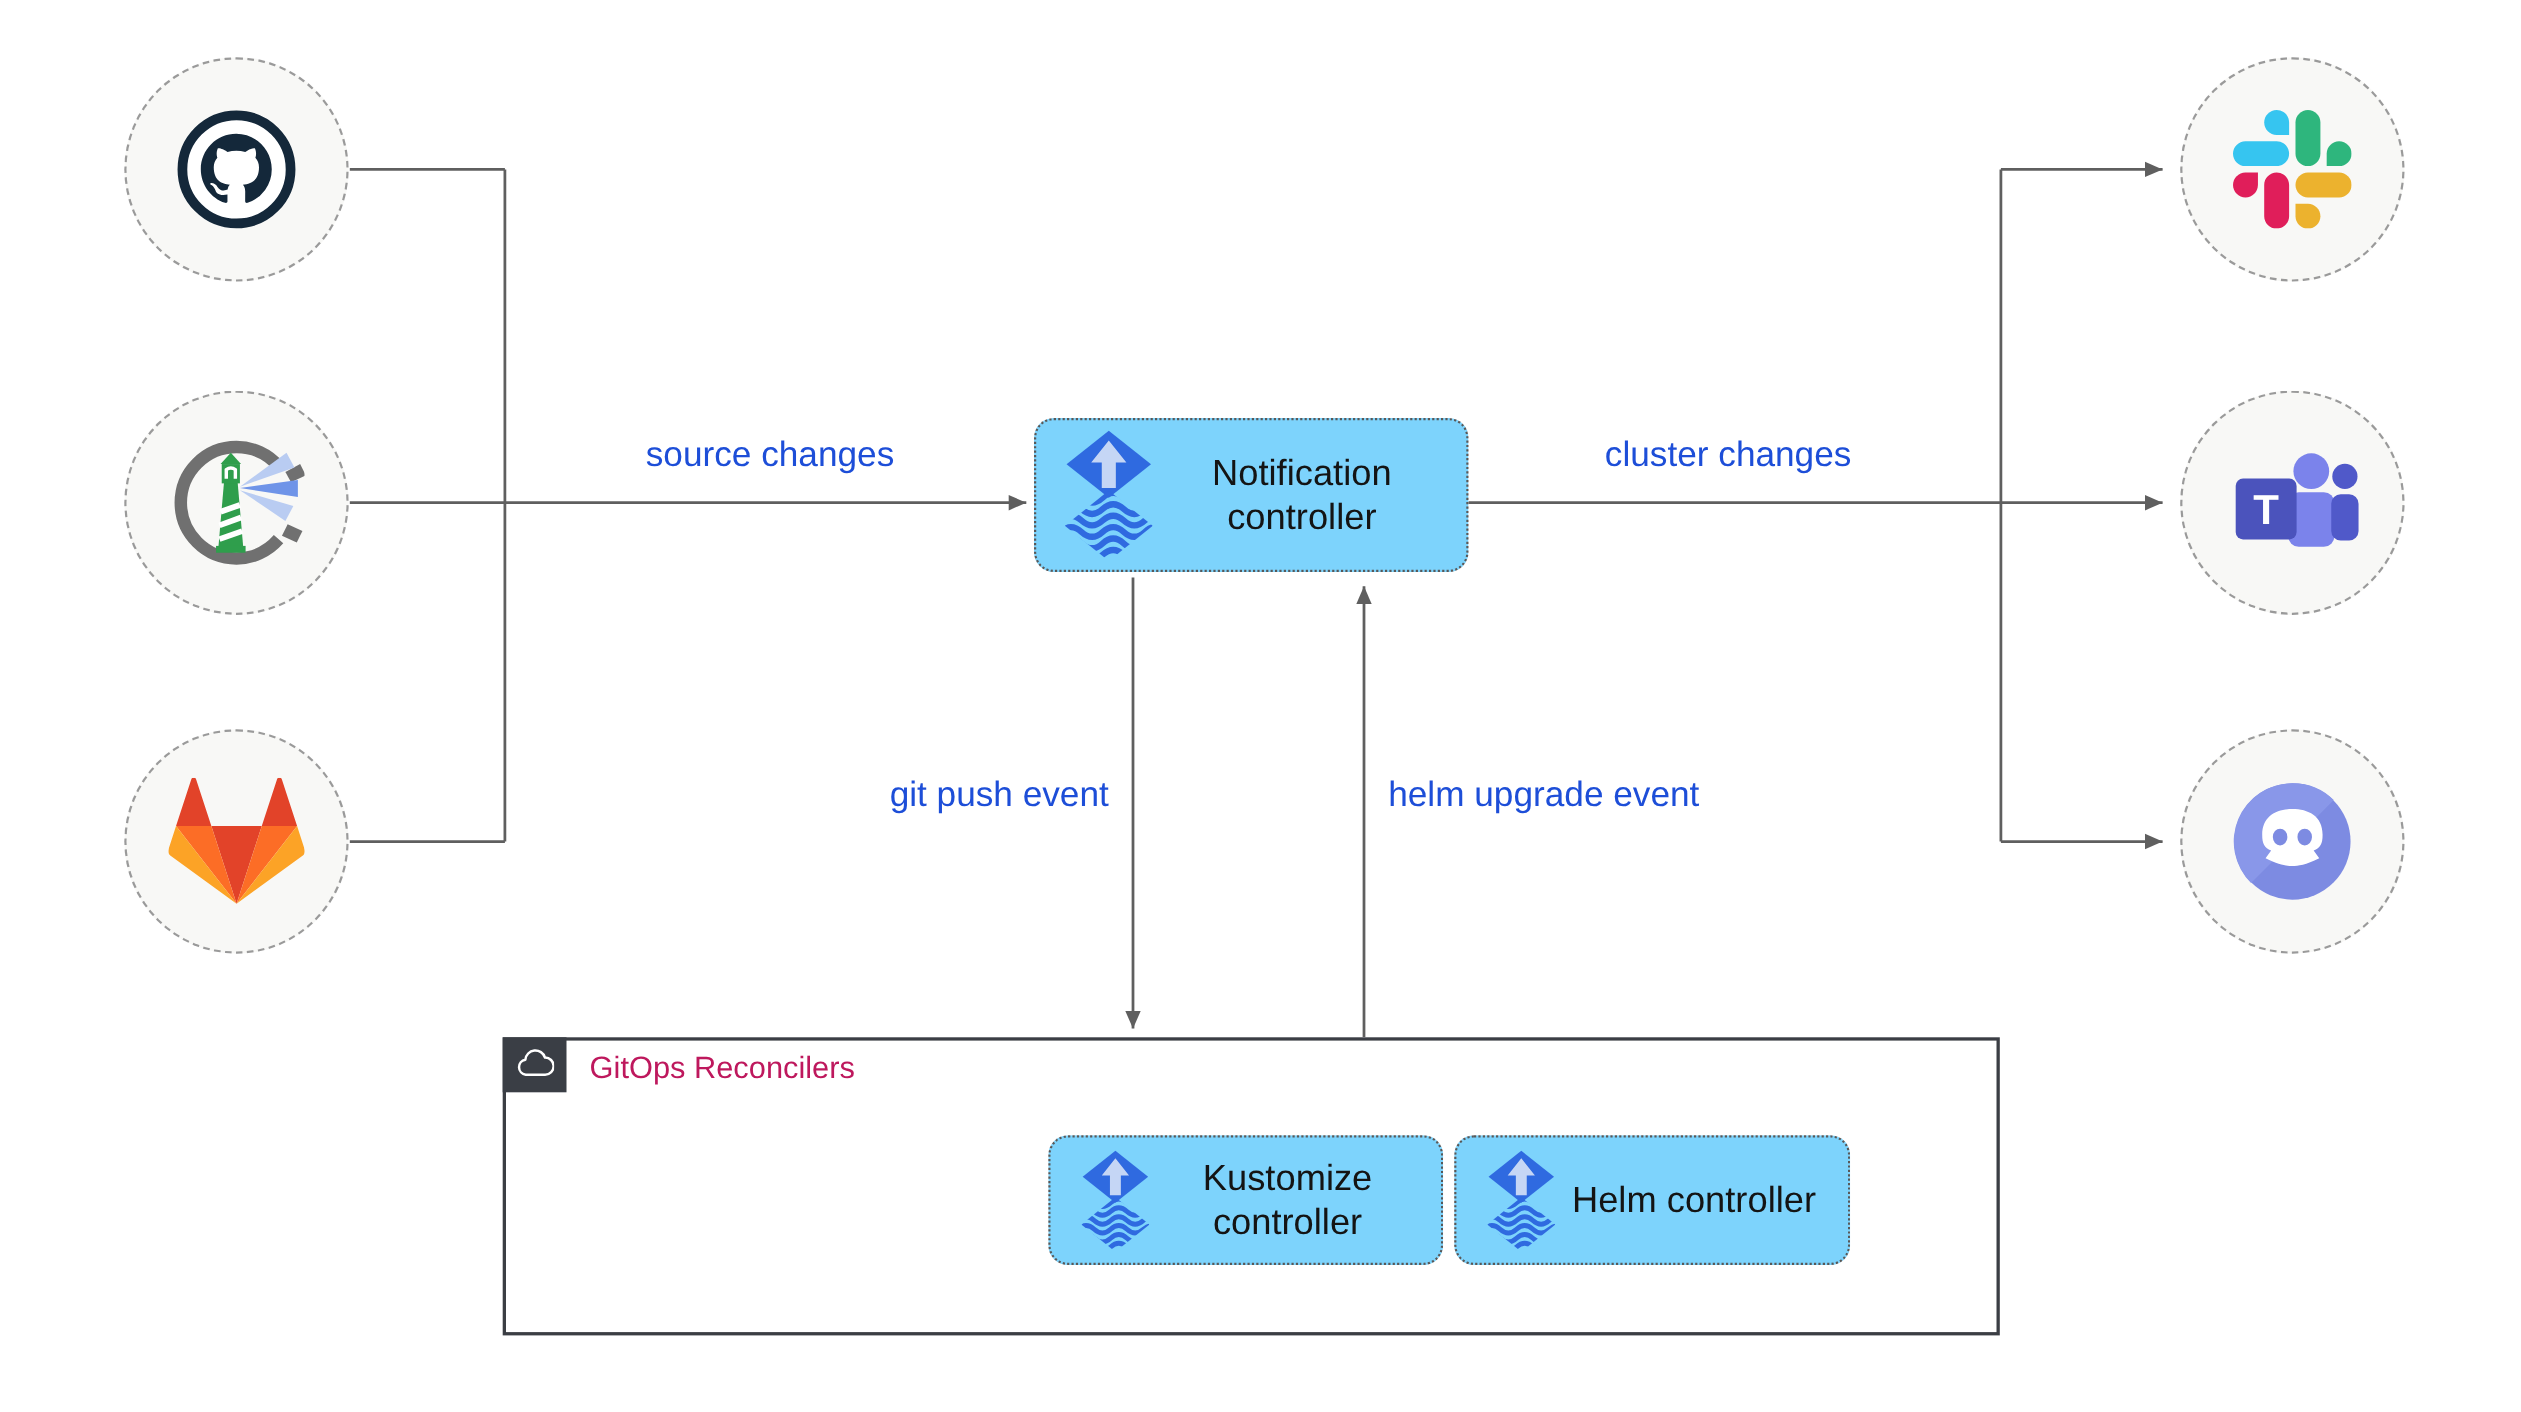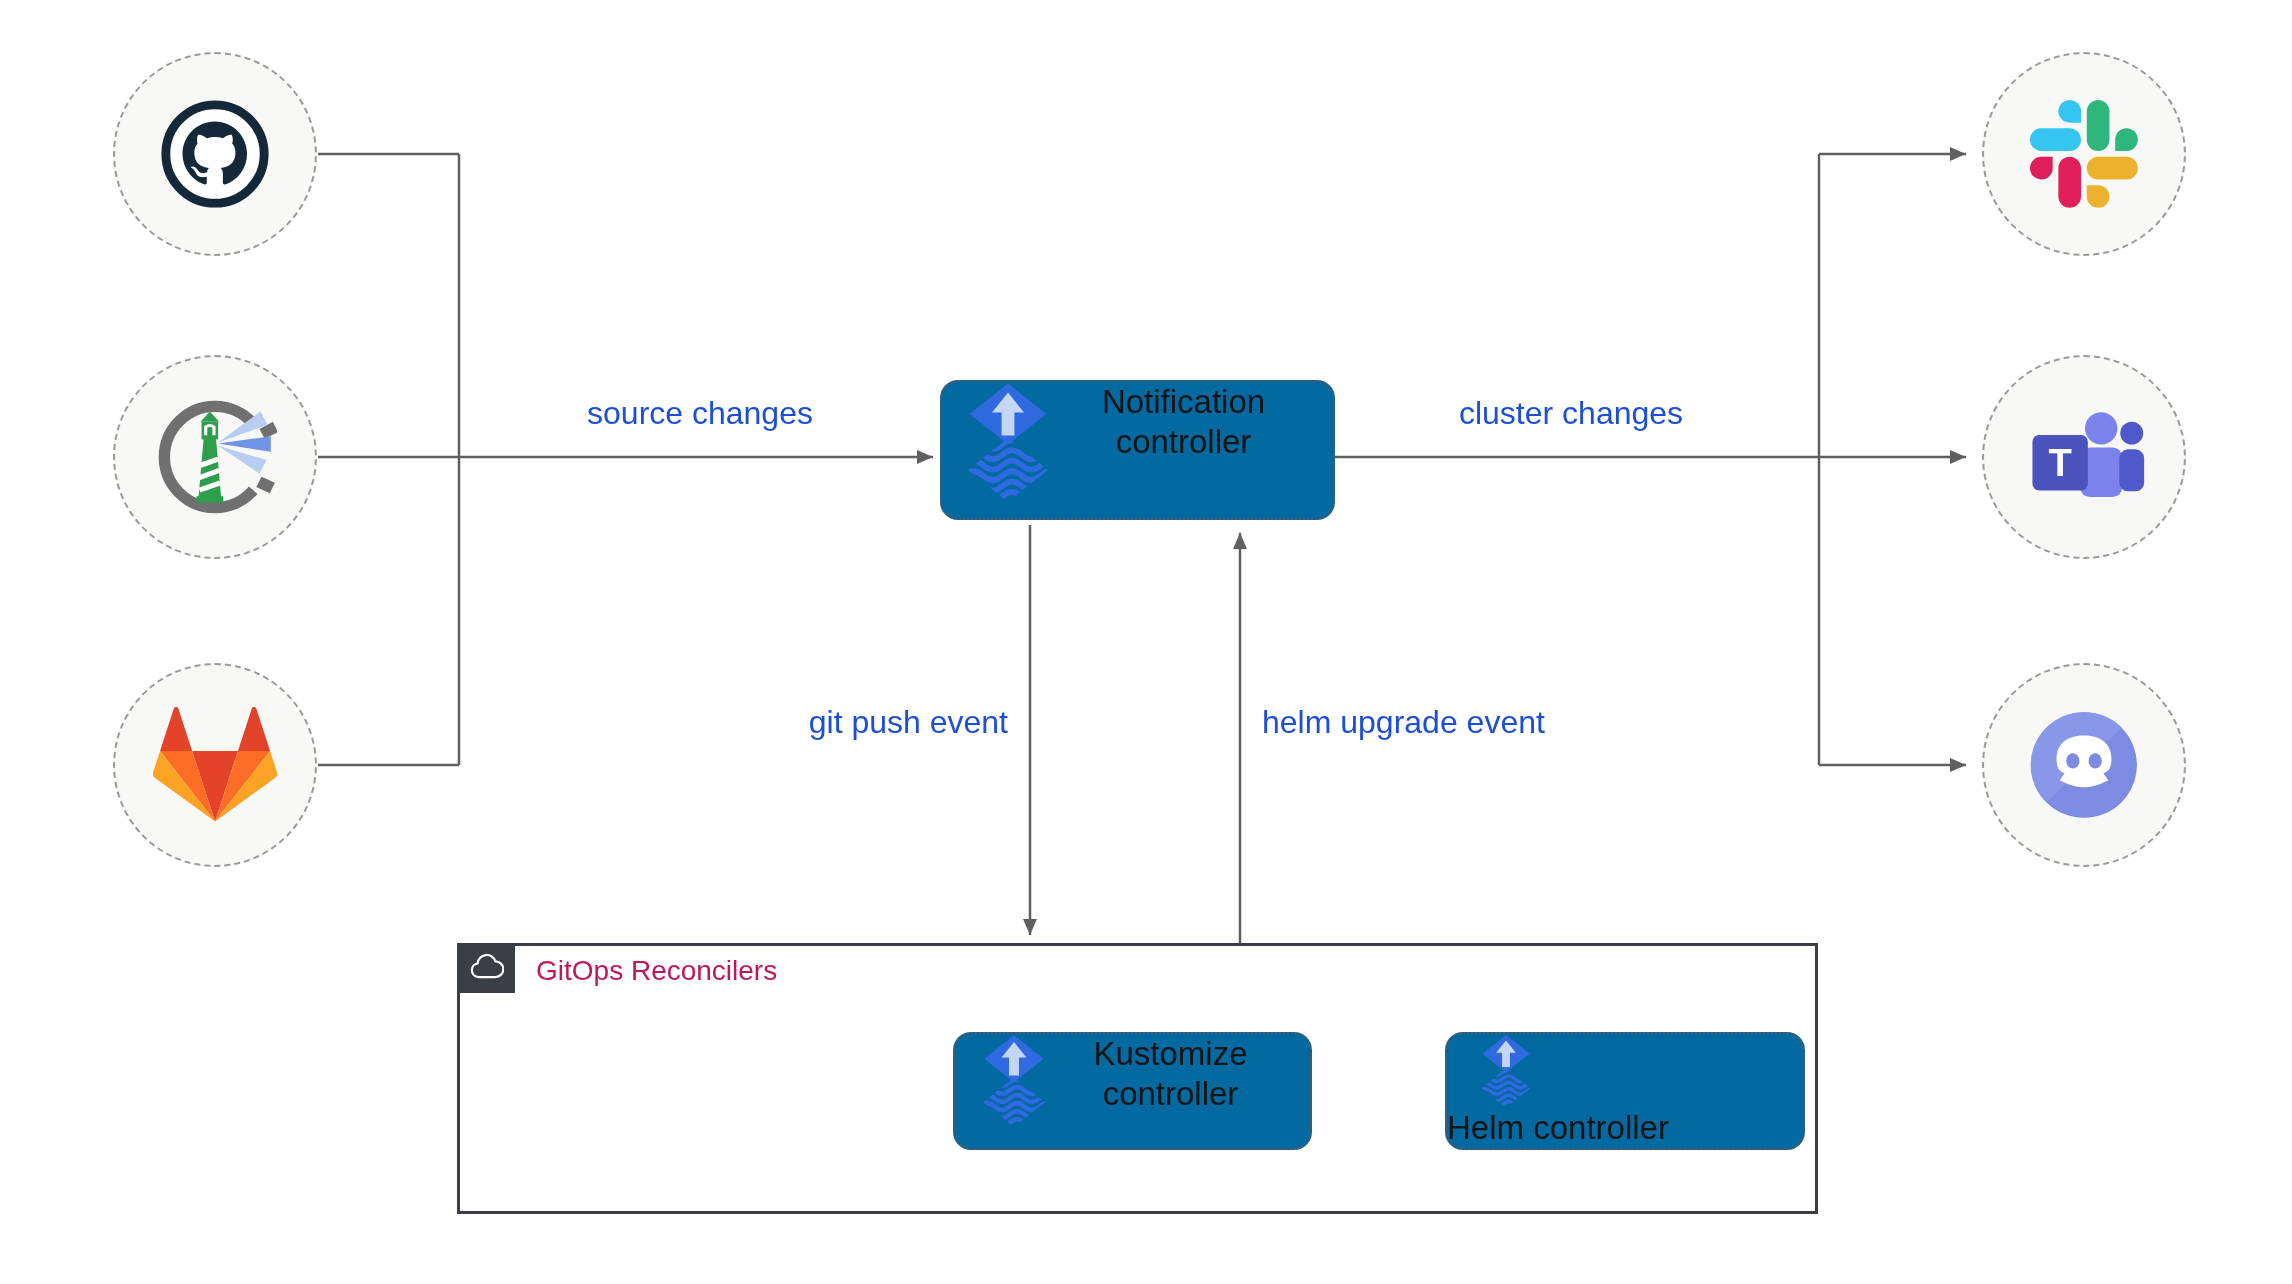--- a/index.html
+++ b/index.html
@@ -2,30 +2,30 @@
 <html><head>
 <meta charset="utf-8">
 <style>
   html,body{margin:0;padding:0;background:#ffffff;}
   body{font-family:"Liberation Sans",sans-serif;}
   .canvas{position:relative;width:2292px;height:1284px;background:#ffffff;overflow:hidden;}
   svg.wires{position:absolute;left:0;top:0;width:2292px;height:1284px;pointer-events:none;}
   .endpoint{position:absolute;width:204px;height:204px;box-sizing:border-box;border:2.5px dashed #9a9a9a;
             border-radius:50%;background:#f8f8f6;display:flex;align-items:center;justify-content:center;}
   .icon{display:block;}
-  .ctrl{position:absolute;box-sizing:border-box;background:#0369a1;border:2.5px dotted #585858;
-        border-radius:18px;display:flex;align-items:flex-start;}
+  .ctrl{position:absolute;box-sizing:border-box;background:#7dd3fc;border:2.5px dotted #585858;
+        border-radius:18px;display:flex;align-items:center;}
   .ctrl-label{flex:1;text-align:center;font-size:33px;line-height:1.22;color:#141414;padding-right:14px;}
   .notif{left:940px;top:380px;width:395px;height:140px;}
   .notif .flux-ic{width:80px;height:120px;margin-left:26px;}
   .inner .flux-ic{width:62px;height:93px;margin-left:28px;}
   .inner{top:1032px;height:118px;}
   .src{left:505px;width:363px;}
   .kus{left:953px;width:359px;}
-  .helm{left:1445px;width:360px;flex-direction:column;}
+  .helm{left:1322px;width:360px;}
   .bigbox{position:absolute;left:457px;top:943px;width:1361px;height:271px;box-sizing:border-box;
           border:3px solid #3b3e44;background:#ffffff;}
   .badge{position:absolute;left:-3px;top:-3px;width:58px;height:50px;background:#3a3e45;
          display:flex;align-items:center;justify-content:center;}
   .badge svg{width:36px;height:36px;}
   .bigbox-label{position:absolute;left:76px;top:8px;height:34px;line-height:34px;font-size:28px;color:#be185d;}
   .edge-label{position:absolute;font-size:32px;color:#1d4ed8;line-height:40px;}
   .lbl-source{left:540px;top:393px;width:320px;text-align:center;}
   .lbl-cluster{left:1411px;top:393px;width:320px;text-align:center;}
   .lbl-gitpush{left:708px;top:702px;width:300px;text-align:right;}

